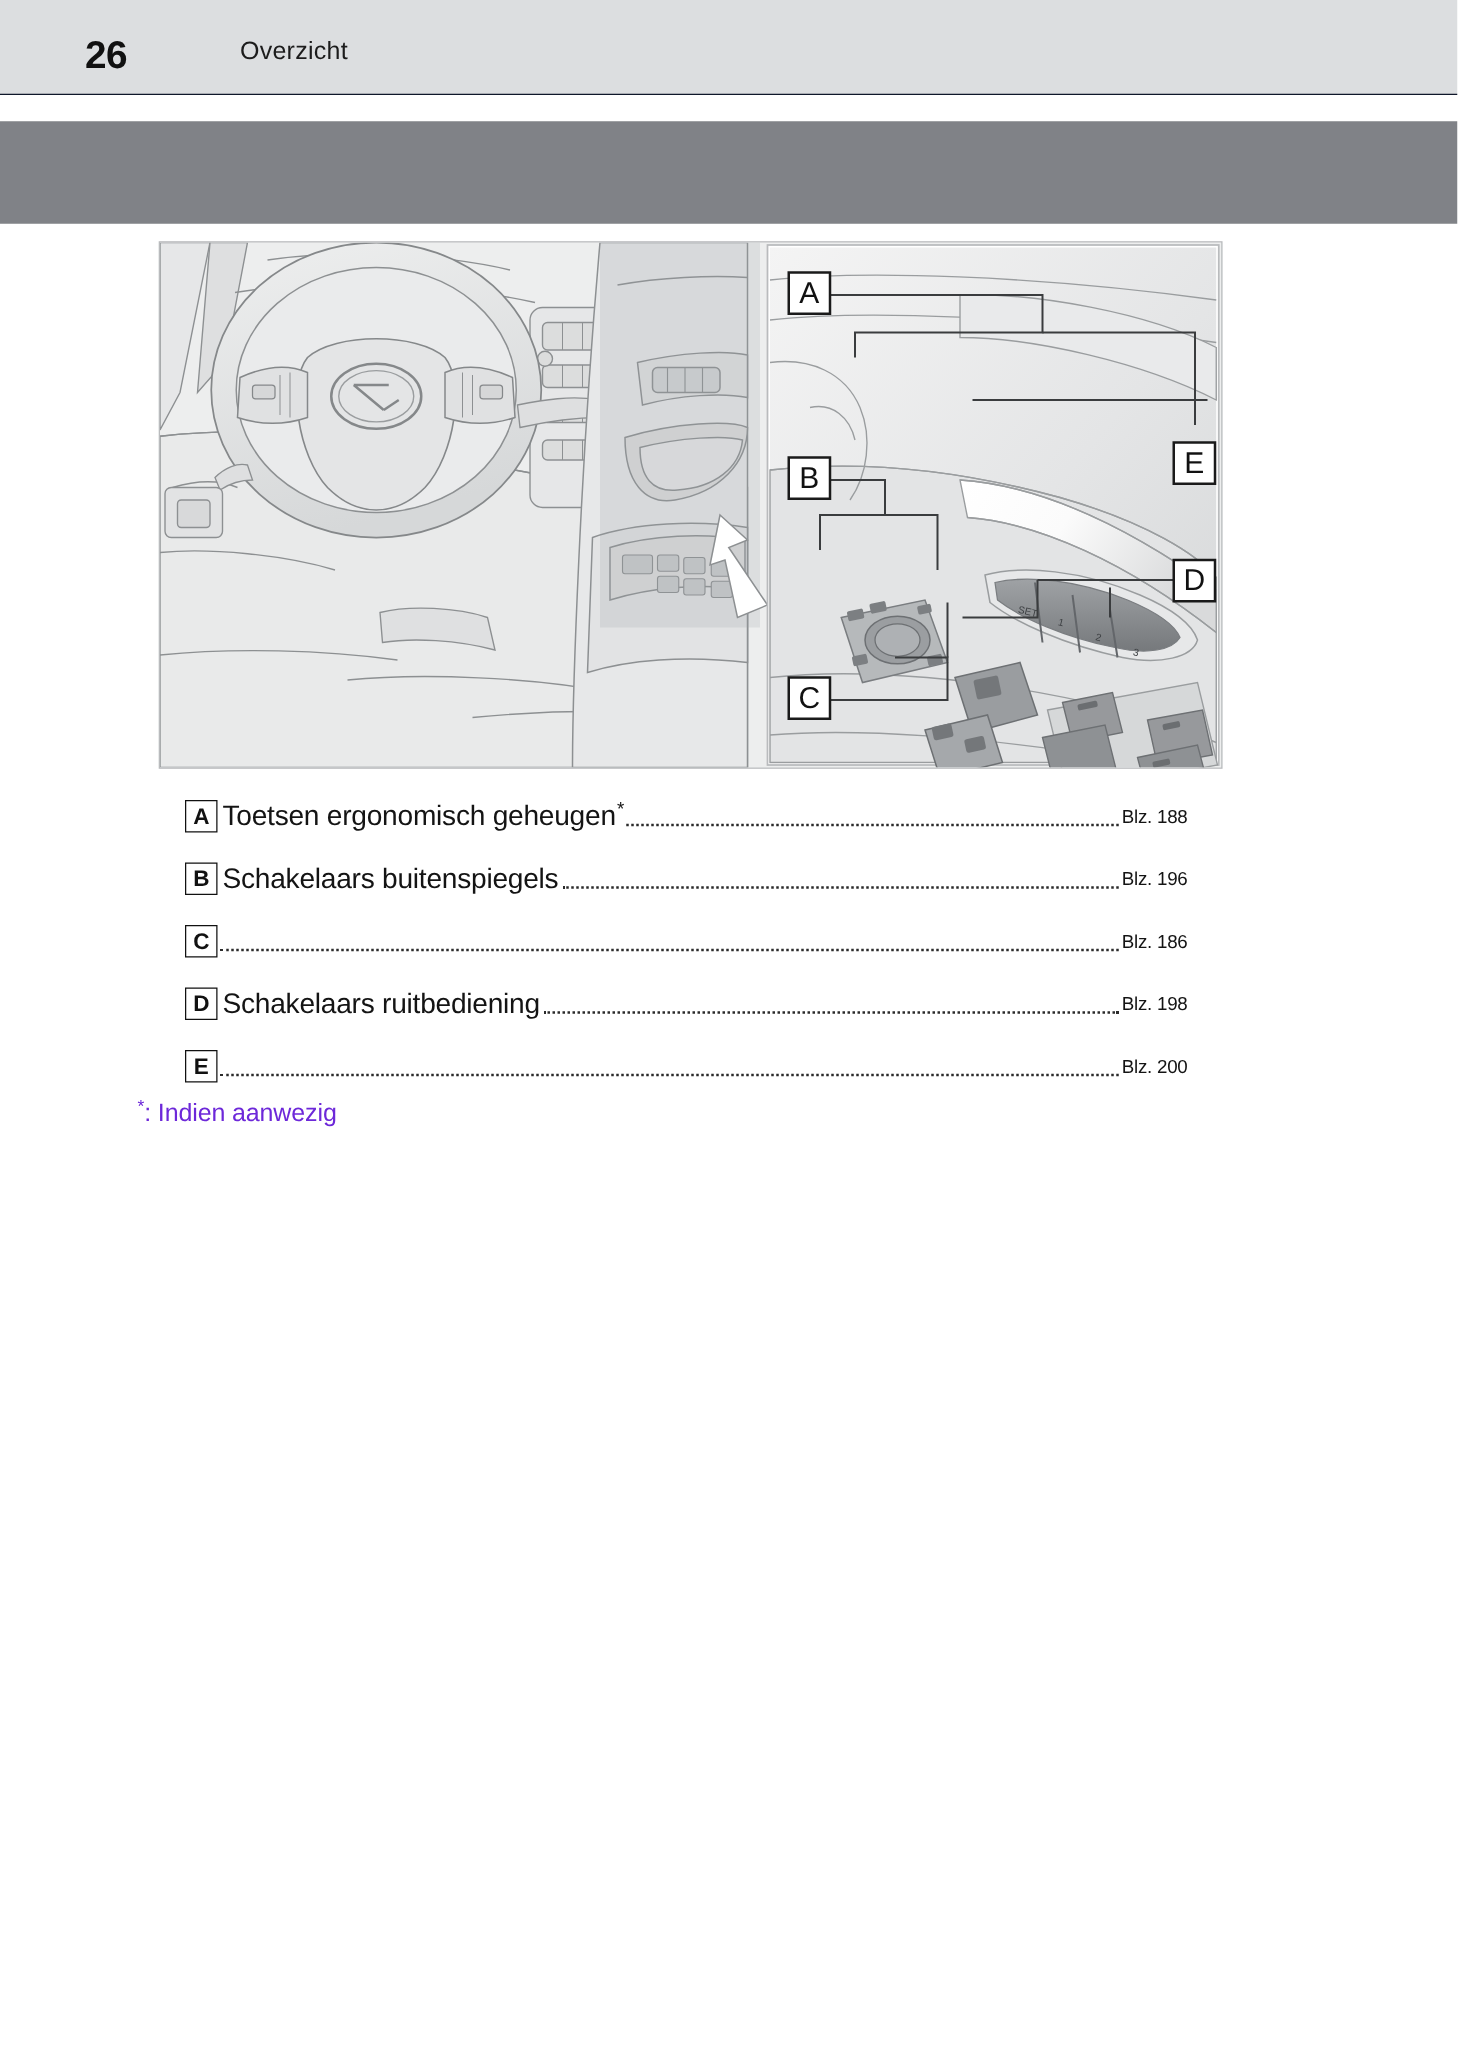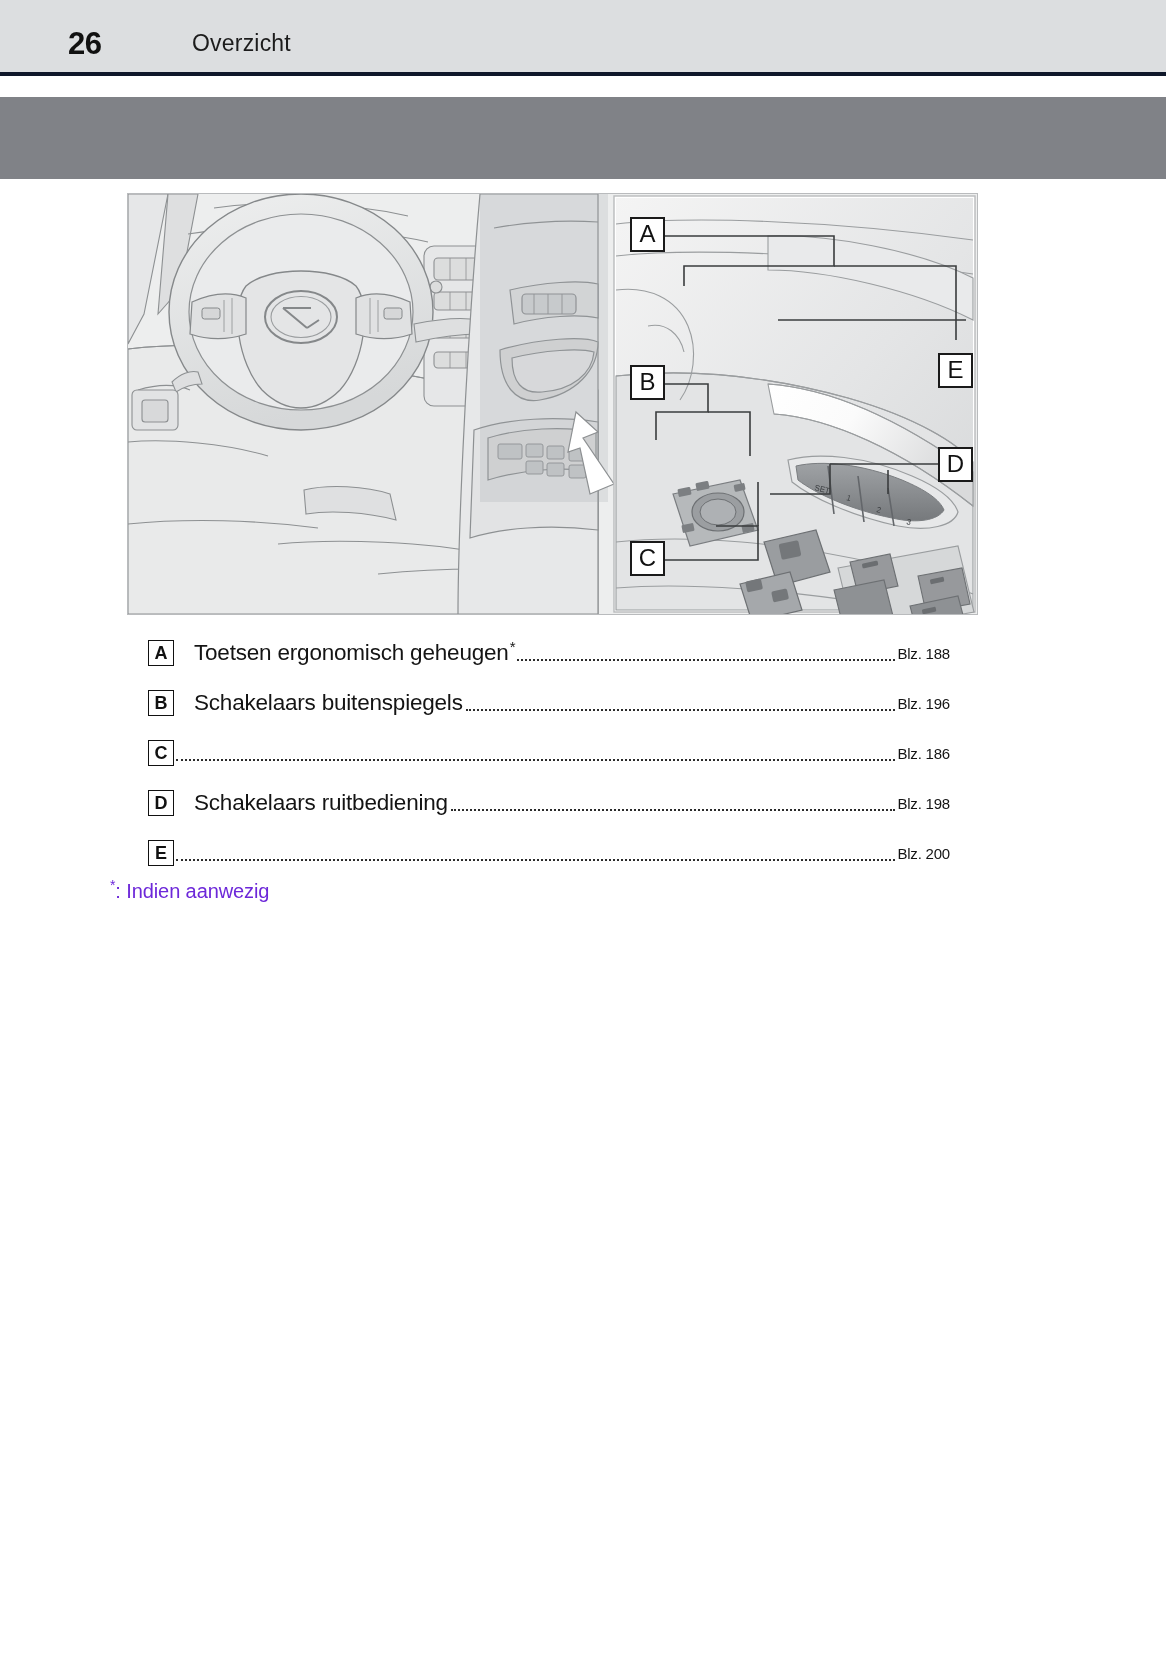--- a/index.html
+++ b/index.html
@@ -16,37 +16,37 @@
     overflow: hidden;
   }
 
   
   .page-header {
     position: absolute;
     left: 0; top: 0;
     width: 1166px;
     height: 76px;
     background: #dcdee0;
-    border-bottom: 4px solid #0f172a;
+    border-bottom: 1px solid #0f172a;
     box-sizing: border-box;
   }
   .page-number {
     position: absolute;
     left: 68px;
     top: 26px;
     font-size: 31px;
     font-weight: bold;
     letter-spacing: -0.5px;
     color: #111;
   }
   .header-title {
     position: absolute;
     left: 192px;
     top: 30px;
-    font-size: 23px;
+    font-size: 20px;
     color: #1c1c1c;
     letter-spacing: 0.2px;
   }
 
   
   .section-band {
     position: absolute;
     left: 0;
     top: 97px;
     width: 1166px;
@@ -89,21 +89,21 @@
     display: flex;
     align-items: center;
     justify-content: center;
     font-size: 18px;
     font-weight: bold;
     line-height: 1;
     color: #111;
     flex: 0 0 auto;
   }
   .ref-label {
-    margin-left: 20px;
+    margin-left: 4px;
     font-size: 22.5px;
     color: #141414;
     white-space: nowrap;
     letter-spacing: -0.2px;
     flex: 0 0 auto;
   }
   .ref-star {
     font-size: 15px;
     vertical-align: super;
     line-height: 0;

